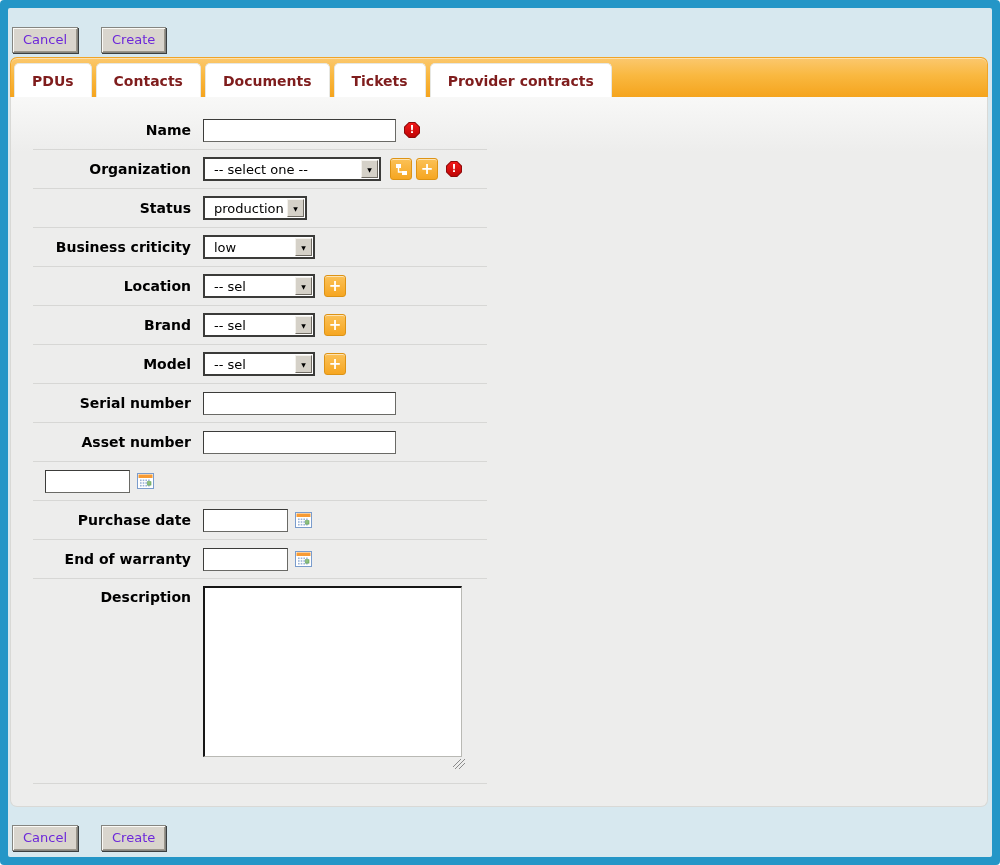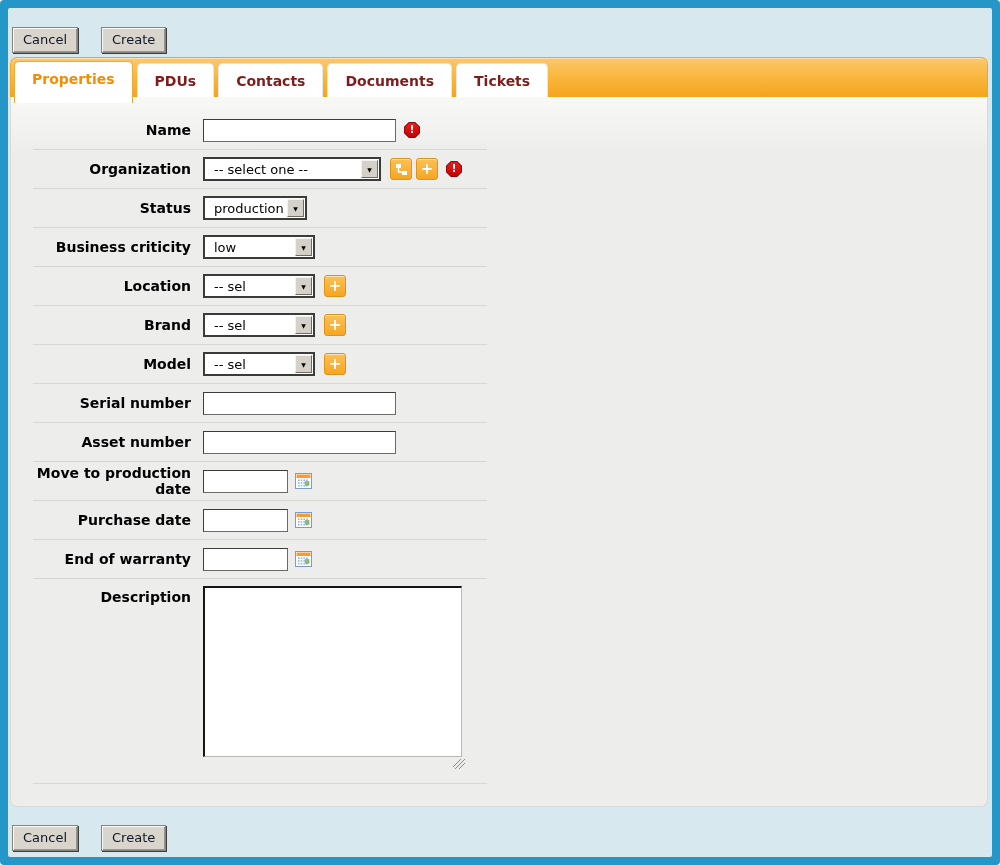--- a/index.html
+++ b/index.html
@@ -14,21 +14,21 @@
     position: absolute; left: 8px; top: 8px; width: 984px; height: 849px;
     background: #d7e8ef; border-radius: 2px;
   }
 
   
   .toolbar { position: absolute; left: 4px; display: flex; }
   .toolbar.top { top: 19px; }
   .toolbar.bottom { top: 817px; }
   .btn {
     font: 13px "DejaVu Sans", "Liberation Sans", sans-serif;
-    color: #0f172a; background: #d9d5cd;
+    color: #6d28d9; background: #d9d5cd;
     border: 1px solid #858580;
     box-shadow: inset 1px 1px 0 #fbfaf6, inset -1px -1px 0 #9b968b, 1px 1px 0 rgba(20,20,20,.8);
     padding: 4px 10px 5px; min-width: 54px; text-align: center; cursor: pointer;
   }
   .btn + .btn { margin-left: 23px; }
 
   
   .tabwidget { position: absolute; left: 2px; top: 49px; width: 978px; }
   .tabbar {
     height: 40px; display: flex; align-items: flex-start;
@@ -140,25 +140,25 @@
 <div class="frame">
   <div class="inner">
 
     <div class="toolbar top">
       <button class="btn">Cancel</button>
       <button class="btn">Create</button>
     </div>
 
     <div class="tabwidget">
       <div class="tabbar">
-        <div class="tab active">Properties</div>
         <div class="tab">PDUs</div>
         <div class="tab">Contacts</div>
         <div class="tab">Documents</div>
         <div class="tab">Tickets</div>
+        <div class="tab">Provider contracts</div>
       </div>
 
       <div class="pane">
         <div class="formtable">
 
           <div class="row">
             <div class="lbl">Name</div>
             <div class="fld">
               <input class="txt w193" value="" style="">
               <span class="mandatory">
@@ -249,21 +249,20 @@
           </div>
 
           <div class="row">
             <div class="lbl">Asset number</div>
             <div class="fld">
               <input class="txt w193" value="" style="">
             </div>
           </div>
 
           <div class="row">
-            <div class="lbl">Move to production date</div>
             <div class="fld">
               <input class="txt w85" value="" style="">
               <span class="calbtn">
                 <svg width="17" height="16" viewBox="0 0 17 16">
                   <rect x="0.5" y="0.5" width="16" height="15" fill="#ffffff" stroke="#7a9ccc"></rect>
                   <rect x="1.5" y="1.5" width="14" height="3.5" fill="#f79b34"></rect>
                   <g fill="#9ab3d6">
                     <rect x="3" y="6.5" width="1.6" height="1.6"></rect>
                       <rect x="5.7" y="6.5" width="1.6" height="1.6"></rect>
                       <rect x="8.4" y="6.5" width="1.6" height="1.6"></rect>

